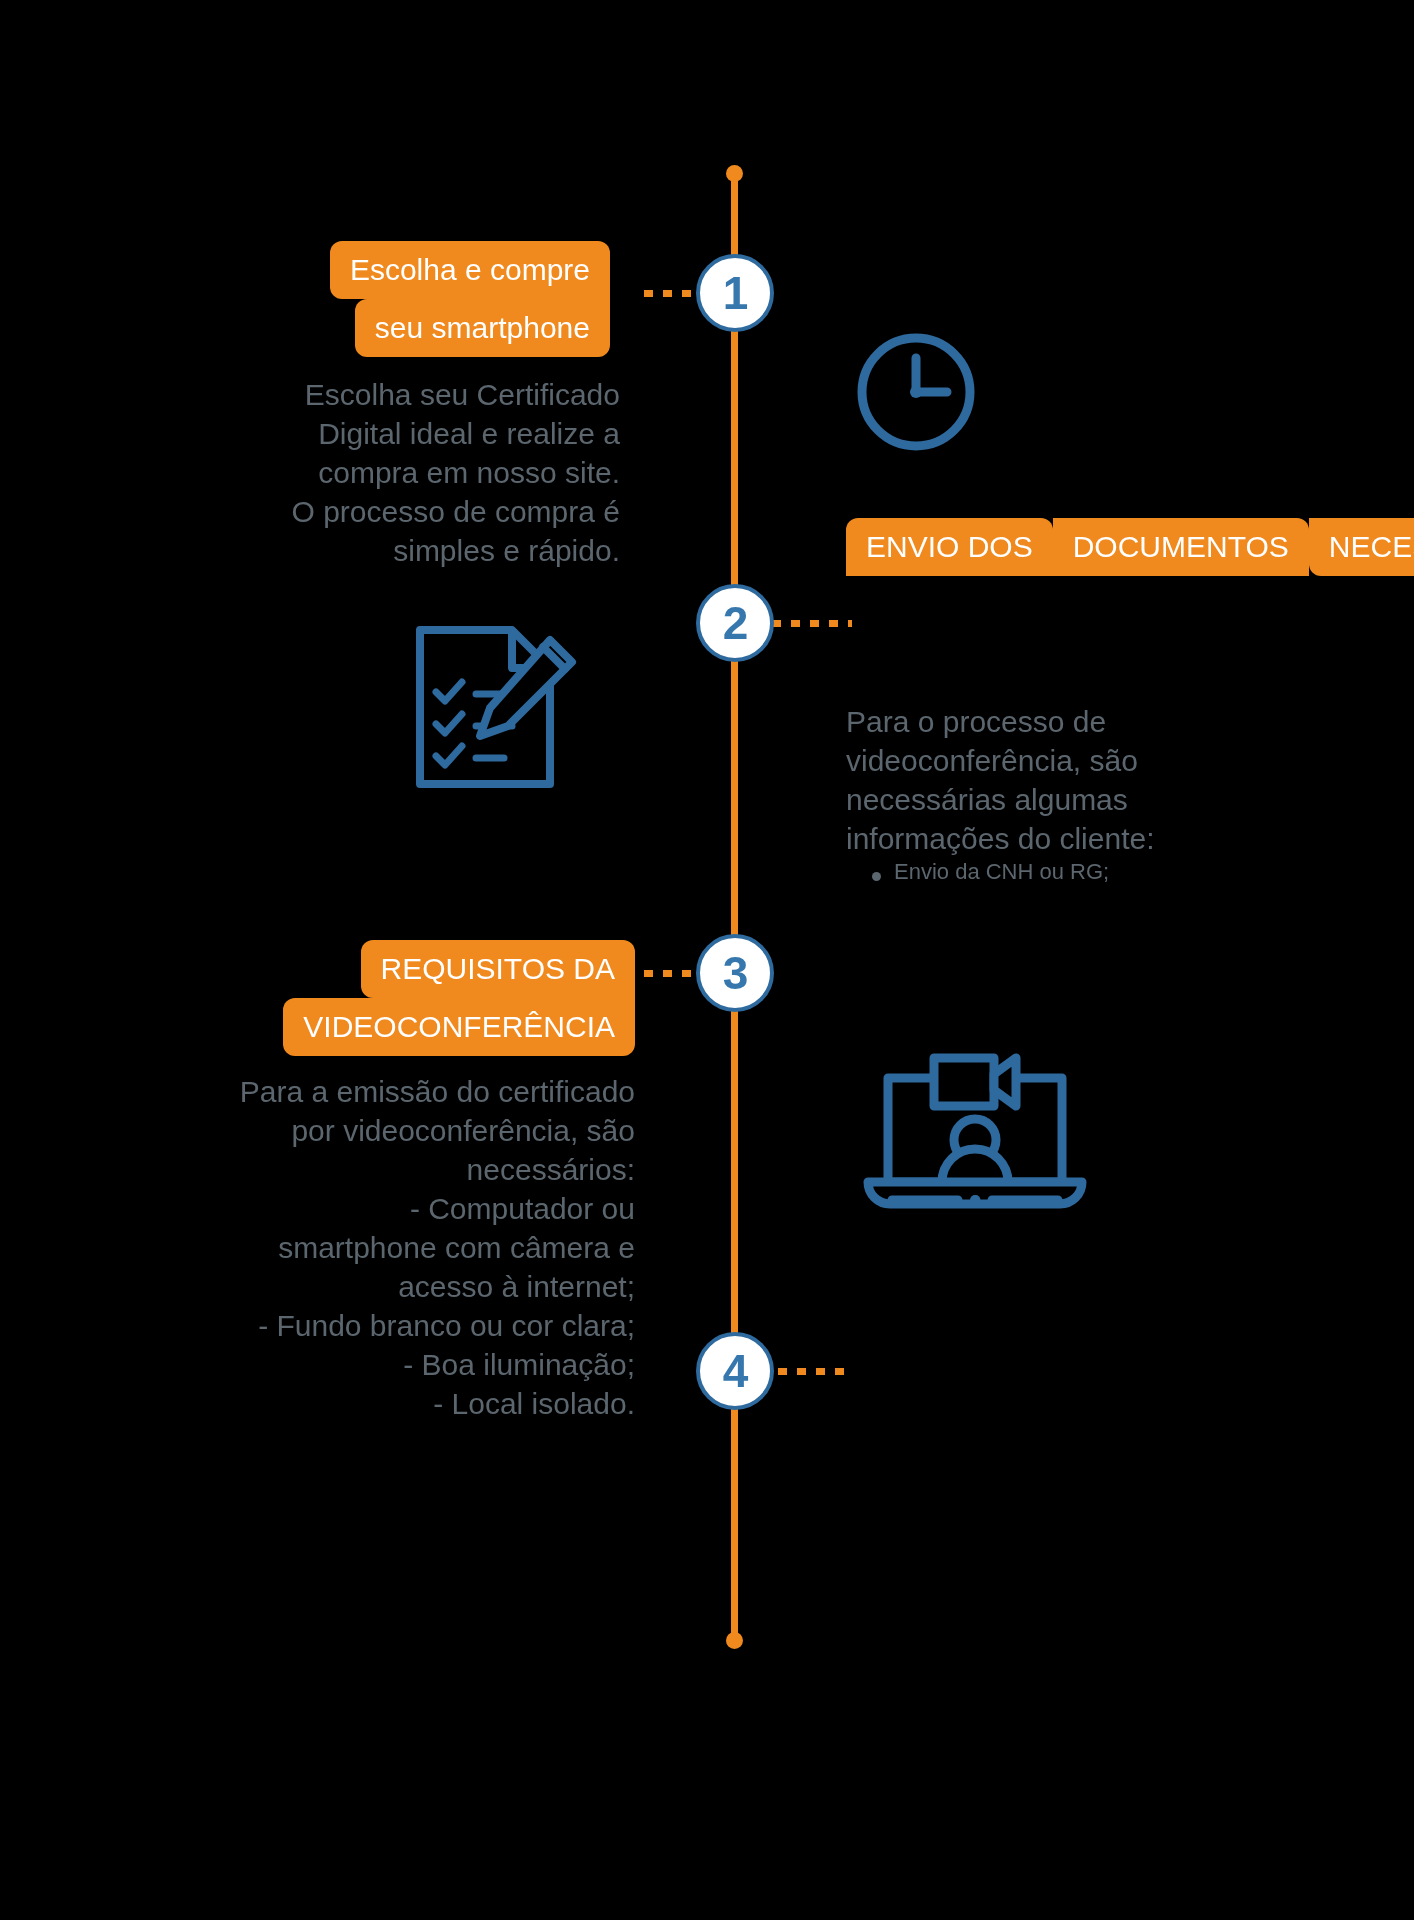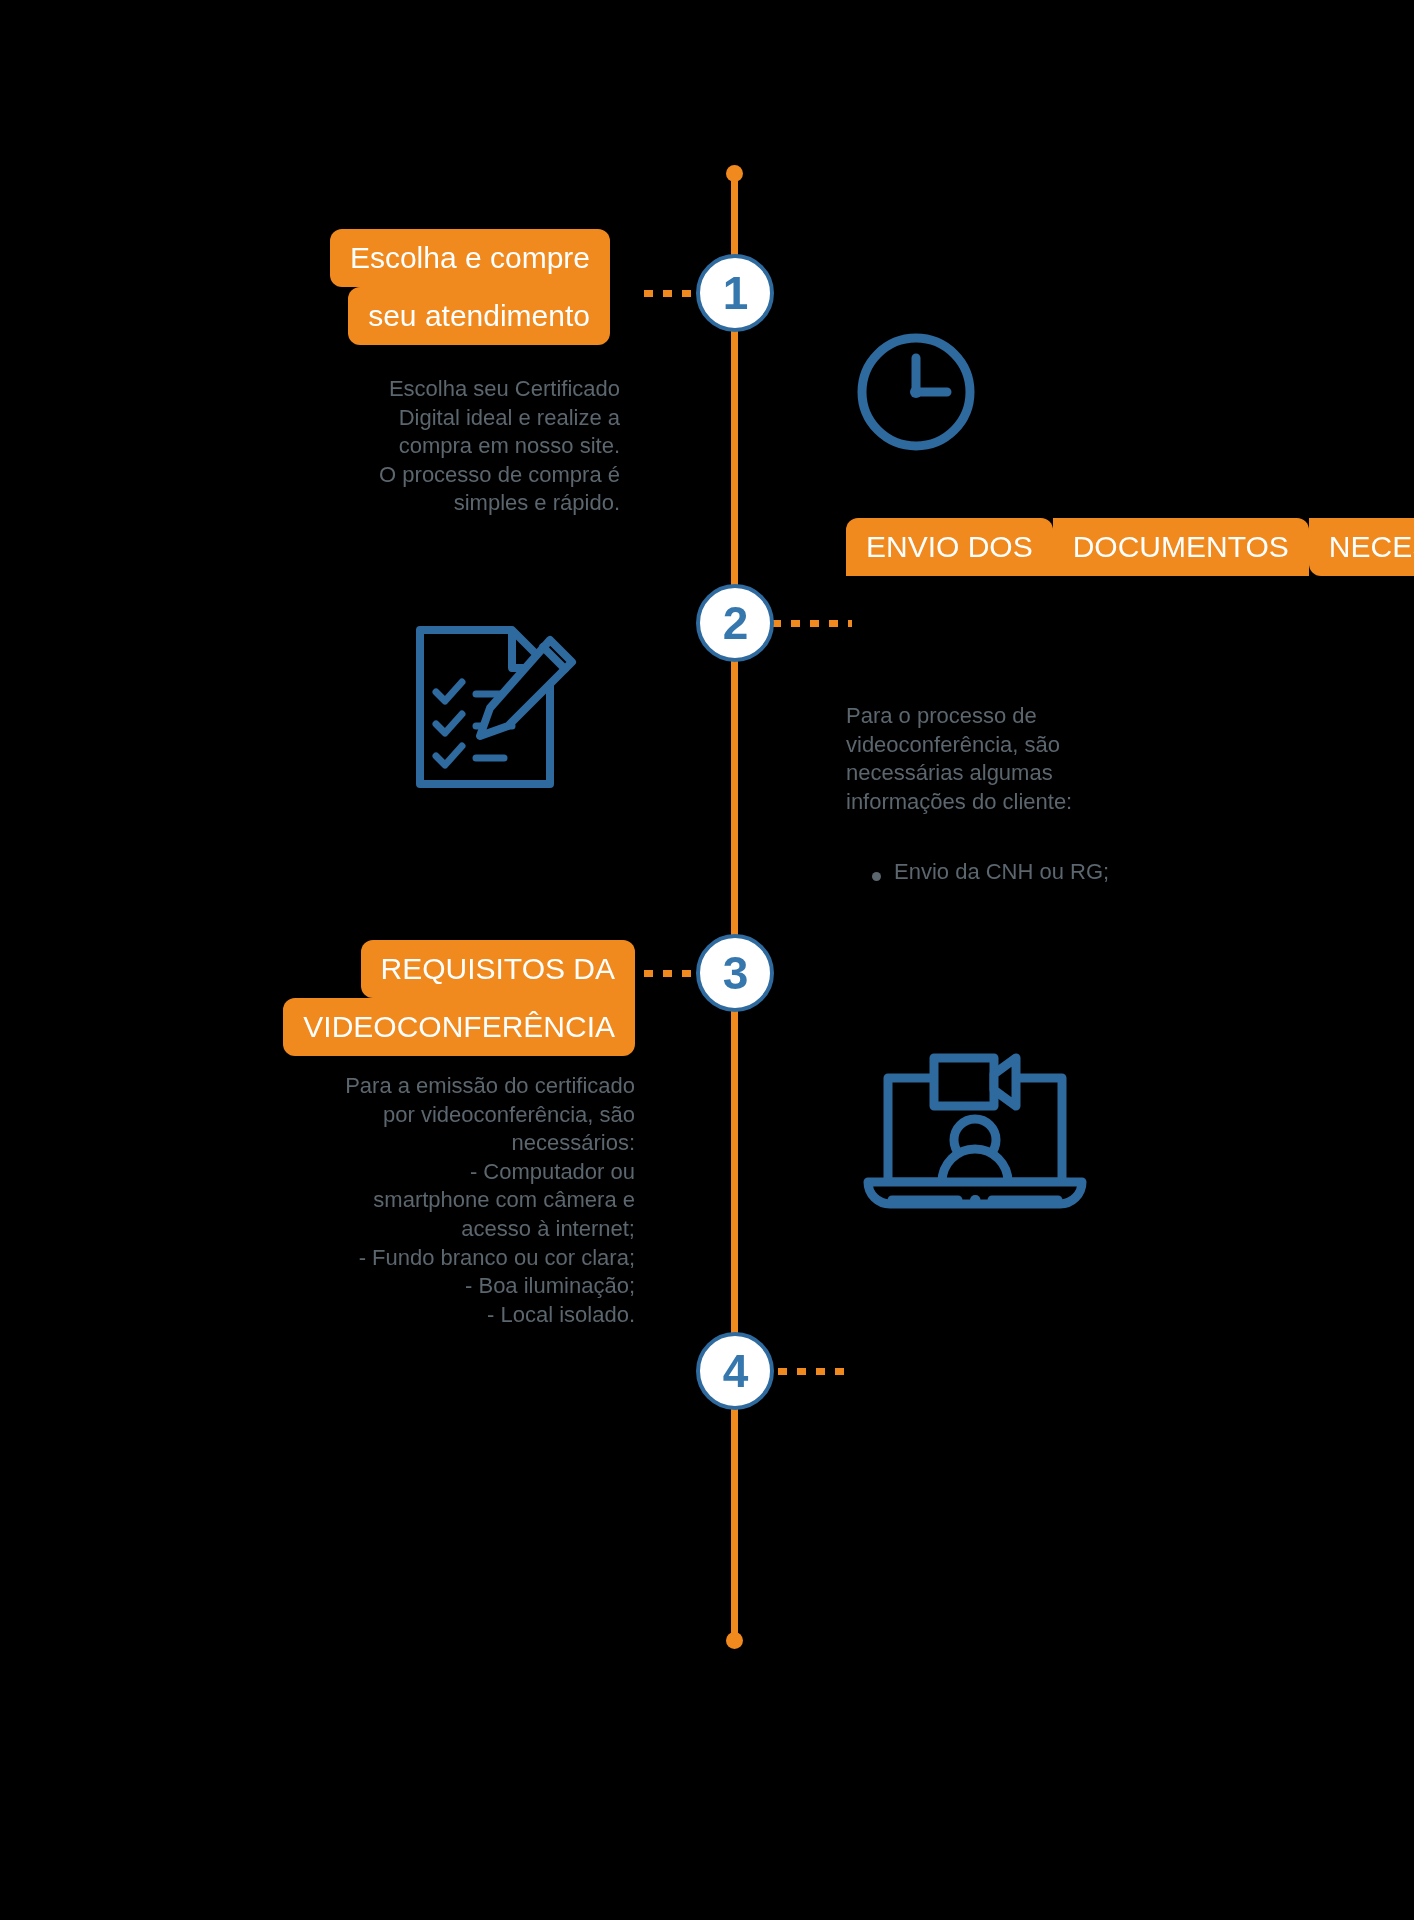--- a/index.html
+++ b/index.html
@@ -117,21 +117,21 @@
     font-size: 30px;
     line-height: 1.0;
     padding: 16px 22px;
     white-space: nowrap;
   }
 
   
   .body-text {
     position: absolute;
     color: #5B666E;
-    font-size: 22px;
+    font-size: 30px;
     line-height: 1.30;
     white-space: pre-line;
   }
   .body-text.ta-right { text-align: right; }
   .body-text.ta-left  { text-align: left; }
 
   .bullets {
     position: absolute;
     color: #5B666E;
     font-size: 22px;
@@ -161,23 +161,23 @@
 <div id="stage">
 
   <div class="spine-cap top"></div>
   <div class="spine"></div>
   <div class="spine-cap bot"></div>
 
   <div class="dots" style="left:644px; top:290px; width:85px;"></div>
 
   <div class="node" style="left:696px; top:254px;">1</div>
 
-  <div class="stack right-edge" style="left:200px; top:229px; width:410px;">
+  <div class="stack right-edge" style="left:200px; top:241px; width:410px;">
     <span class="pill-line">Escolha e compre</span>
-    <span class="pill-line">seu atendimento</span>
+    <span class="pill-line">seu smartphone</span>
   </div>
 
   <div class="body-text ta-right" style="left:190px; top:375px; width:430px;">Escolha seu Certificado
 Digital ideal e realize a
 compra em nosso site.
 O processo de compra é
 simples e rápido.</div>
 
   <div class="icon" style="left:852px; top:328px;">
     <svg width="128" height="128" viewBox="0 0 128 128" fill="none">

